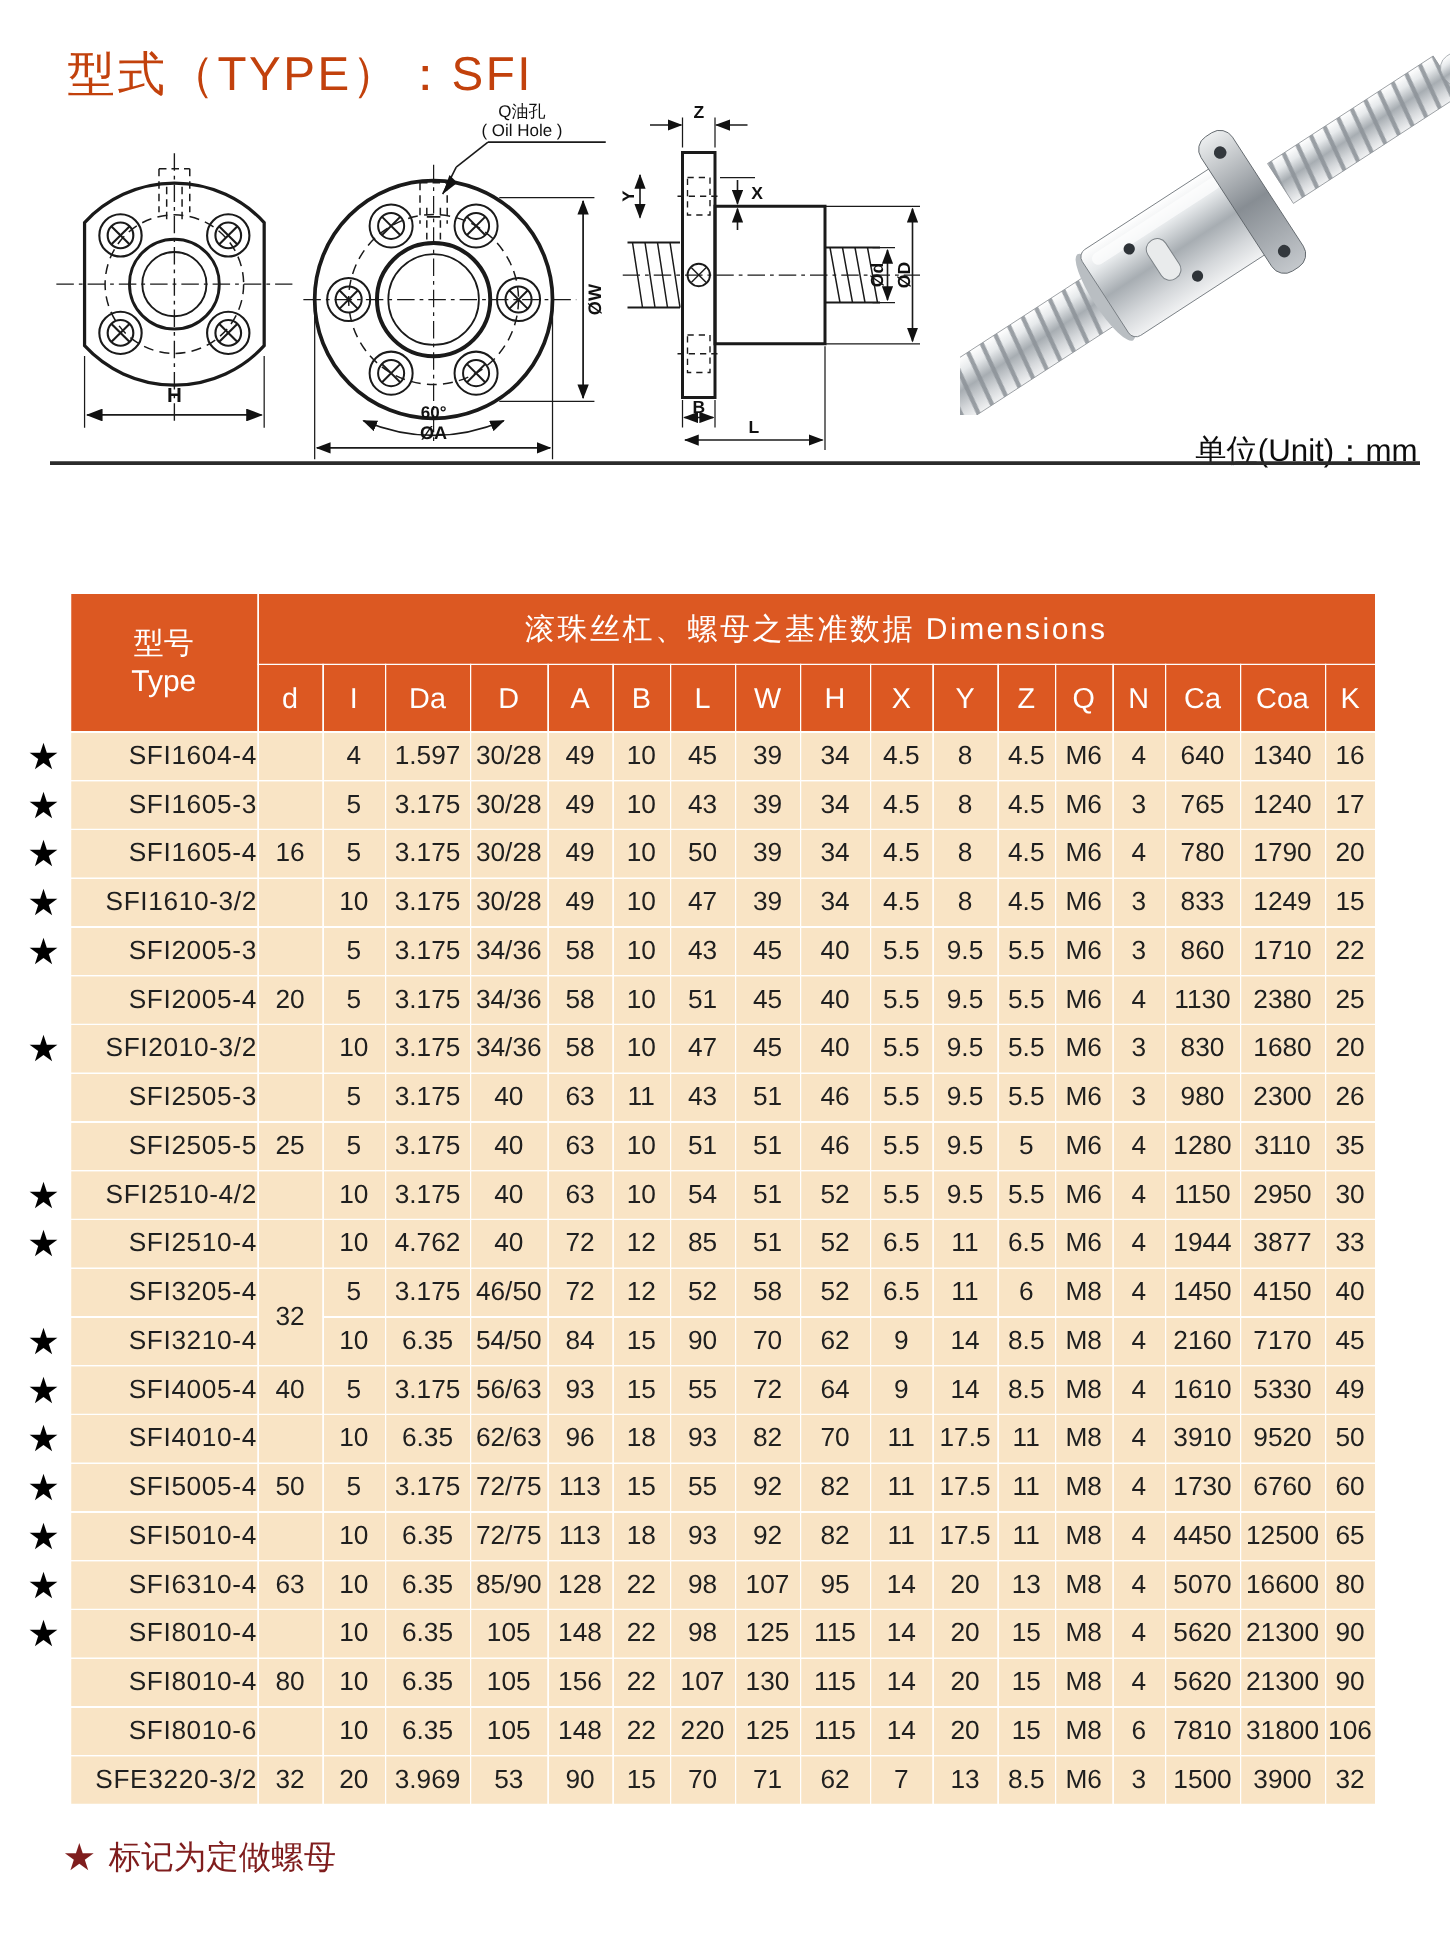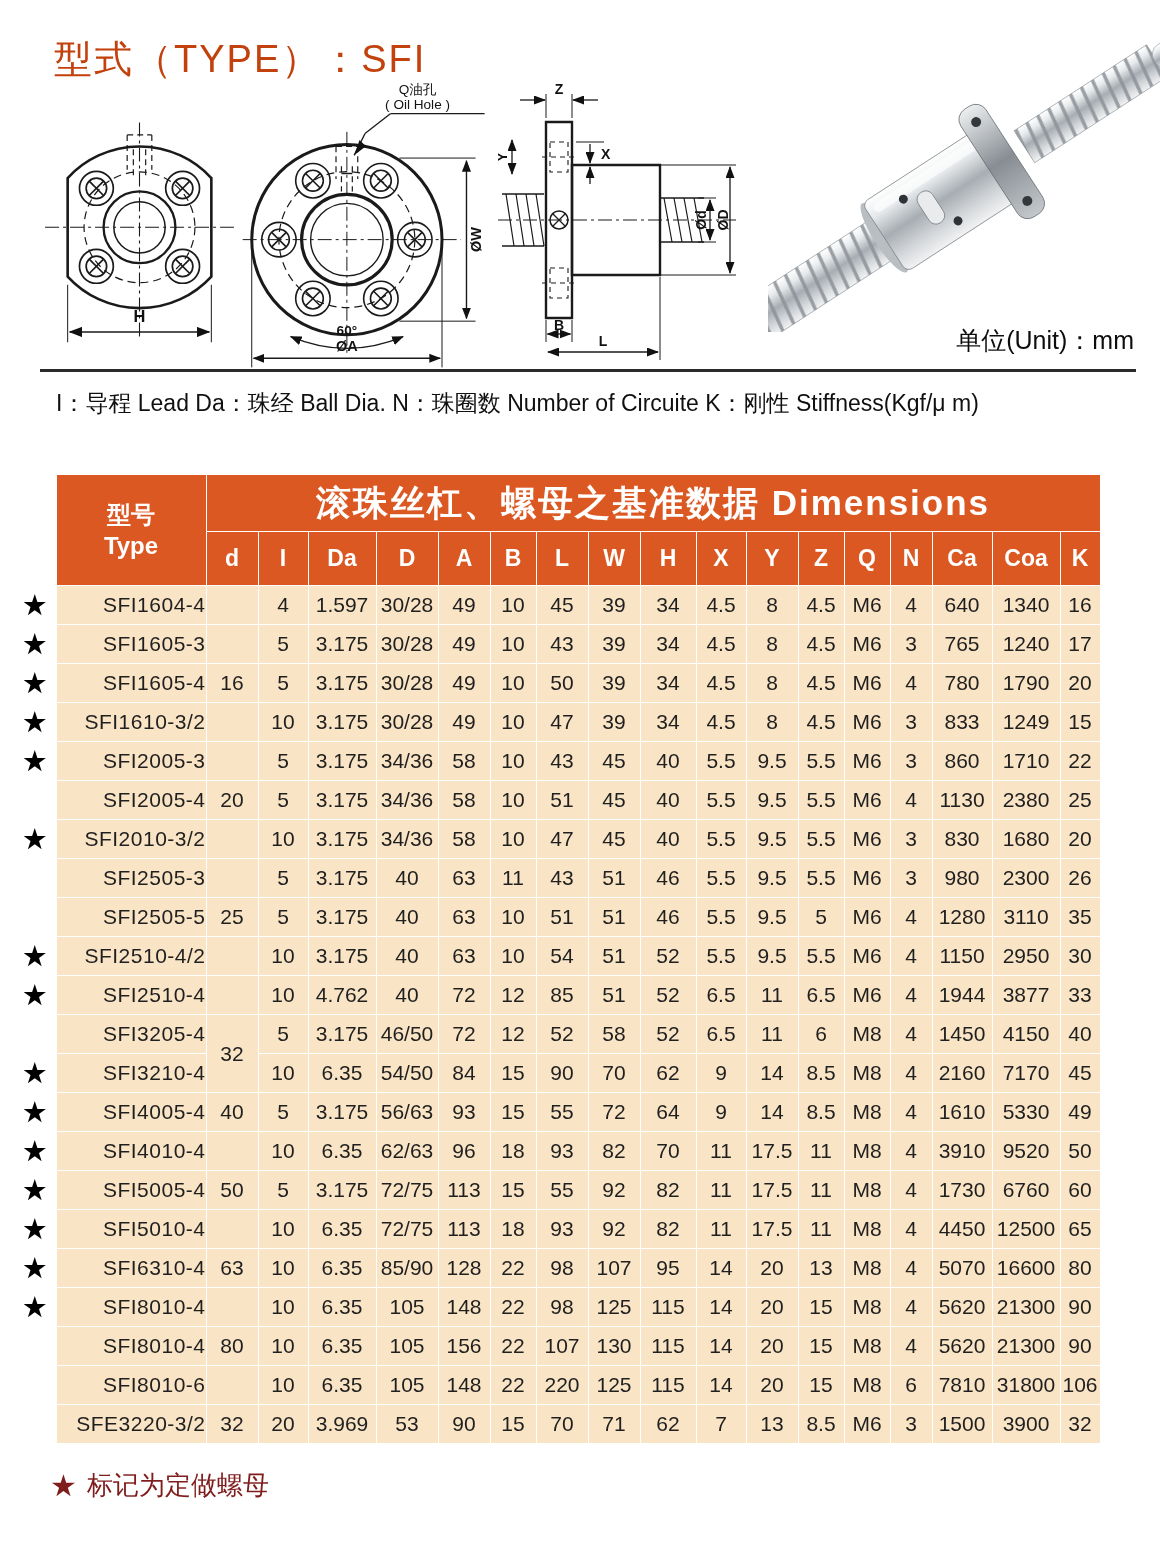--- a/index.html
+++ b/index.html
@@ -8,36 +8,36 @@
     --grid:#FFFFFF;
     --ink:#1a1a1a;
   }
   html,body{margin:0;padding:0;}
   body{
     width:1160px;height:1553px;position:relative;background:#ffffff;
     font-family:"Liberation Sans",sans-serif;color:var(--ink);overflow:hidden;
   }
   .abs{position:absolute;}
   #page-title{left:54px;top:34px;font-size:38px;font-weight:500;letter-spacing:2px;color:#c2410c;}
-  #unit-label{right:26px;top:324px;font-size:25px;color:#0d0d0d;}
+  #unit-label{right:26px;top:344px;font-size:25px;color:#0d0d0d;}
   #divider{left:40px;right:24px;top:369px;height:3px;background:#2b2b2b;}
   #legend{left:56px;top:383px;font-size:23px;line-height:40px;color:#101010;white-space:nowrap;}
   #footnote{left:50px;top:1468px;font-size:26px;color:#7f1d1d;}
   #footnote .star{font-size:30px;vertical-align:-2px;margin-right:10px;}
 
   
   svg{display:block;}
   svg text{font-family:"Liberation Sans",sans-serif;fill:#111;}
   .dwg line,.dwg path,.dwg circle,.dwg rect,.dwg polyline{vector-effect:non-scaling-stroke;}
 
   
   #dim-table{position:absolute;left:14px;top:474px;border-collapse:collapse;table-layout:fixed;}
   #dim-table th,#dim-table td{border:1.6px solid var(--grid);text-align:center;padding:0;overflow:hidden;}
-  #dim-table thead th{background:var(--header-bg);color:#fff;font-weight:bold;}
-  th.group-head{font-size:35px;height:56px;letter-spacing:2px;}
+  #dim-table thead th{background:var(--header-bg);color:#fff;font-weight:normal;}
+  th.group-head{font-size:24px;height:56px;letter-spacing:2px;}
   th.col-head{font-size:23px;height:53px;}
   th.type-head{font-size:24px;line-height:31px;}
   #dim-table .star-cell{background:transparent;border:none;font-size:29px;color:#000;}
   #dim-table tbody td{background:var(--row-bg);font-size:21px;color:#1f1f1f;height:38px;}
   #dim-table td.type-cell{text-align:right;padding-left:15px;letter-spacing:0.5px;}
 </style>
 </head>
 <body>
 
 <div class="abs" id="page-title">型式（TYPE）：SFI</div>
@@ -261,21 +261,20 @@
     <circle cx="-58" cy="-22" r="4.5" fill="#2e3338"></circle>
     <circle cx="-24" cy="26" r="4.5" fill="#2e3338"></circle>
     <rect x="-48" y="-18" width="17" height="36" rx="8" fill="#e9ebec" stroke="#7c8287" stroke-width="0.8"></rect>
   </g>
 </svg>
 
 <div class="abs" id="unit-label">单位(Unit)：mm</div>
 <div class="abs" id="divider"></div>
 
 <div class="abs" id="legend">
-  <div>I：导程 Lead  Da：珠经 Ball Dia.  N：珠圈数 Number of Circuite  K：刚性 Stiffness(Kgf/μ m)</div>
 </div>
 
 <table id="dim-table">
   <colgroup>
       <col style="width: 42px;">
       <col style="width: 150px;">
       <col style="width: 52px;">
       <col style="width: 50px;">
       <col style="width: 68px;">
       <col style="width: 62px;">

